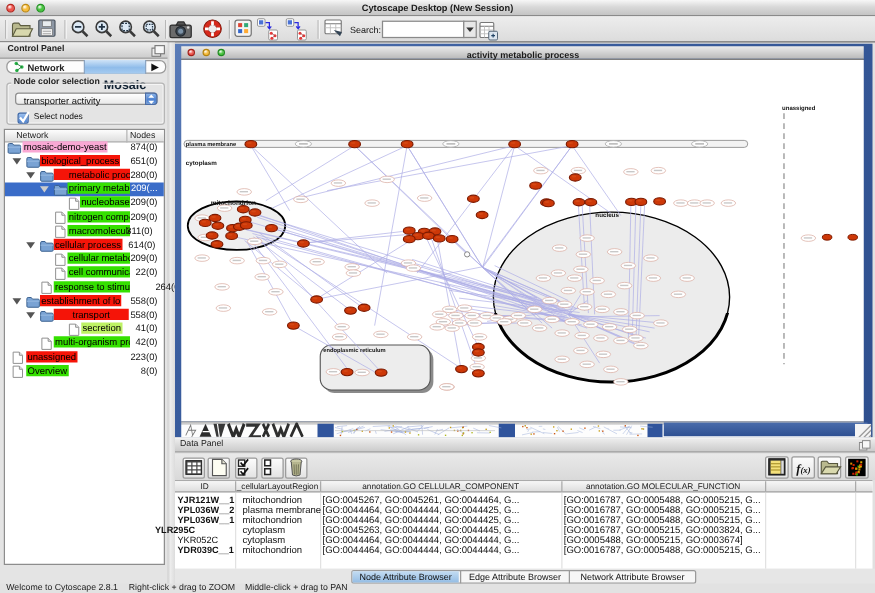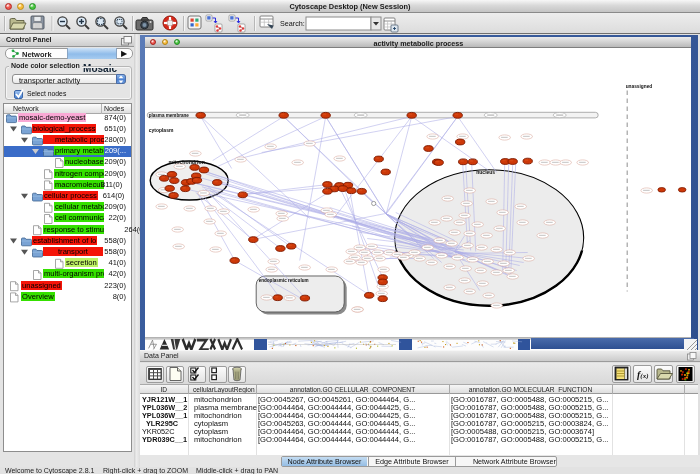--- a/index.html
+++ b/index.html
@@ -964,35 +964,35 @@
 <div class="a tx" style="left:258px;top:394.5px;font-size:7.6px;color:#111">[GO:0045267, GO:0045261, GO:0044464, G...</div>
 <div class="a tx" style="left:451px;top:394.5px;font-size:7.6px;color:#111">[GO:0016787, GO:0005488, GO:0005215, G...</div>
 <div class="a tx" style="left:142px;top:402.5px;font-size:7.3px;font-weight:bold;color:#111">YPL036W__2</div>
 <div class="a tx" style="left:194px;top:402.5px;font-size:7.6px;color:#111">plasma membrane</div>
 <div class="a tx" style="left:258px;top:402.5px;font-size:7.6px;color:#111">[GO:0044464, GO:0044444, GO:0044425, G...</div>
 <div class="a tx" style="left:451px;top:402.5px;font-size:7.6px;color:#111">[GO:0016787, GO:0005488, GO:0005215, G...</div>
 <div class="a tx" style="left:142px;top:410.5px;font-size:7.3px;font-weight:bold;color:#111">YPL036W__1</div>
 <div class="a tx" style="left:194px;top:410.5px;font-size:7.6px;color:#111">mitochondrion</div>
 <div class="a tx" style="left:258px;top:410.5px;font-size:7.6px;color:#111">[GO:0044464, GO:0044444, GO:0044425, G...</div>
 <div class="a tx" style="left:451px;top:410.5px;font-size:7.6px;color:#111">[GO:0016787, GO:0005488, GO:0005215, G...</div>
-<div class="a tx" style="left:146px;top:418.5px;font-size:7.3px;font-weight:bold;color:#111">YLR295C</div>
+<div class="a tx" style="left:124px;top:418.5px;font-size:7.3px;font-weight:bold;color:#111">YLR295C</div>
 <div class="a tx" style="left:194px;top:418.5px;font-size:7.6px;color:#111">cytoplasm</div>
 <div class="a tx" style="left:258px;top:418.5px;font-size:7.6px;color:#111">[GO:0045263, GO:0044444, GO:0044445, G...</div>
 <div class="a tx" style="left:451px;top:418.5px;font-size:7.6px;color:#111">[GO:0016787, GO:0005215, GO:0003824, G...</div>
 <div class="a tx" style="left:142px;top:426.5px;font-size:7.3px;font-weight:normal;color:#111">YKR052C</div>
 <div class="a tx" style="left:194px;top:426.5px;font-size:7.6px;color:#111">cytoplasm</div>
 <div class="a tx" style="left:258px;top:426.5px;font-size:7.6px;color:#111">[GO:0044464, GO:0044444, GO:0044444, G...</div>
 <div class="a tx" style="left:451px;top:426.5px;font-size:7.6px;color:#111">[GO:0005488, GO:0005215, GO:0003674]</div>
 <div class="a tx" style="left:142px;top:434.5px;font-size:7.3px;font-weight:bold;color:#111">YDR039C__1</div>
 <div class="a tx" style="left:194px;top:434.5px;font-size:7.6px;color:#111">mitochondrion</div>
 <div class="a tx" style="left:258px;top:434.5px;font-size:7.6px;color:#111">[GO:0044464, GO:0044444, GO:0044444, G...</div>
 <div class="a tx" style="left:451px;top:434.5px;font-size:7.6px;color:#111">[GO:0016787, GO:0005488, GO:0005215, G...</div>
 <div class="a" style="left:139.5px;top:455px;width:560.5px;height:12px;background:#e6e6e6"></div>
 <div class="a" style="left:281px;top:455.5px;width:276px;height:11.5px;background:#f6f6f6;border:1px solid #9a9a9a;border-radius:2px"></div>
 <div class="a" style="left:282px;top:456.5px;width:85px;height:9.5px;background:linear-gradient(#c3dcf2,#95bde4)"></div>
 <div class="a tx" style="left:282px;top:457px;width:85px;text-align:center;font-size:7.2px;color:#111">Node Attribute Browser</div>
 <div class="a" style="left:368px;top:455.5px;width:1px;height:11.5px;background:#9a9a9a"></div>
 <div class="a tx" style="left:369px;top:457px;width:86px;text-align:center;font-size:7.2px;color:#111">Edge Attribute Browser</div>
 <div class="a" style="left:455px;top:455.5px;width:1px;height:11.5px;background:#9a9a9a"></div>
-<div class="a tx" style="left:456px;top:457px;width:100px;text-align:right;font-size:7.2px;color:#111">Network Attribute Browser</div>
+<div class="a tx" style="left:456px;top:457px;width:100px;text-align:center;font-size:7.2px;color:#111">Network Attribute Browser</div>
 <div class="a" style="left:0;top:467px;width:700px;height:7px;background:#e2e2e2"></div>
 <div class="a tx" style="left:5px;top:466.5px;font-size:7px;color:#222">Welcome to Cytoscape 2.8.1</div>
 <div class="a tx" style="left:103px;top:466.5px;font-size:7px;color:#222">Right-click + drag to ZOOM</div>
 <div class="a tx" style="left:196px;top:466.5px;font-size:7px;color:#222">Middle-click + drag to PAN</div>
 </body></html>

